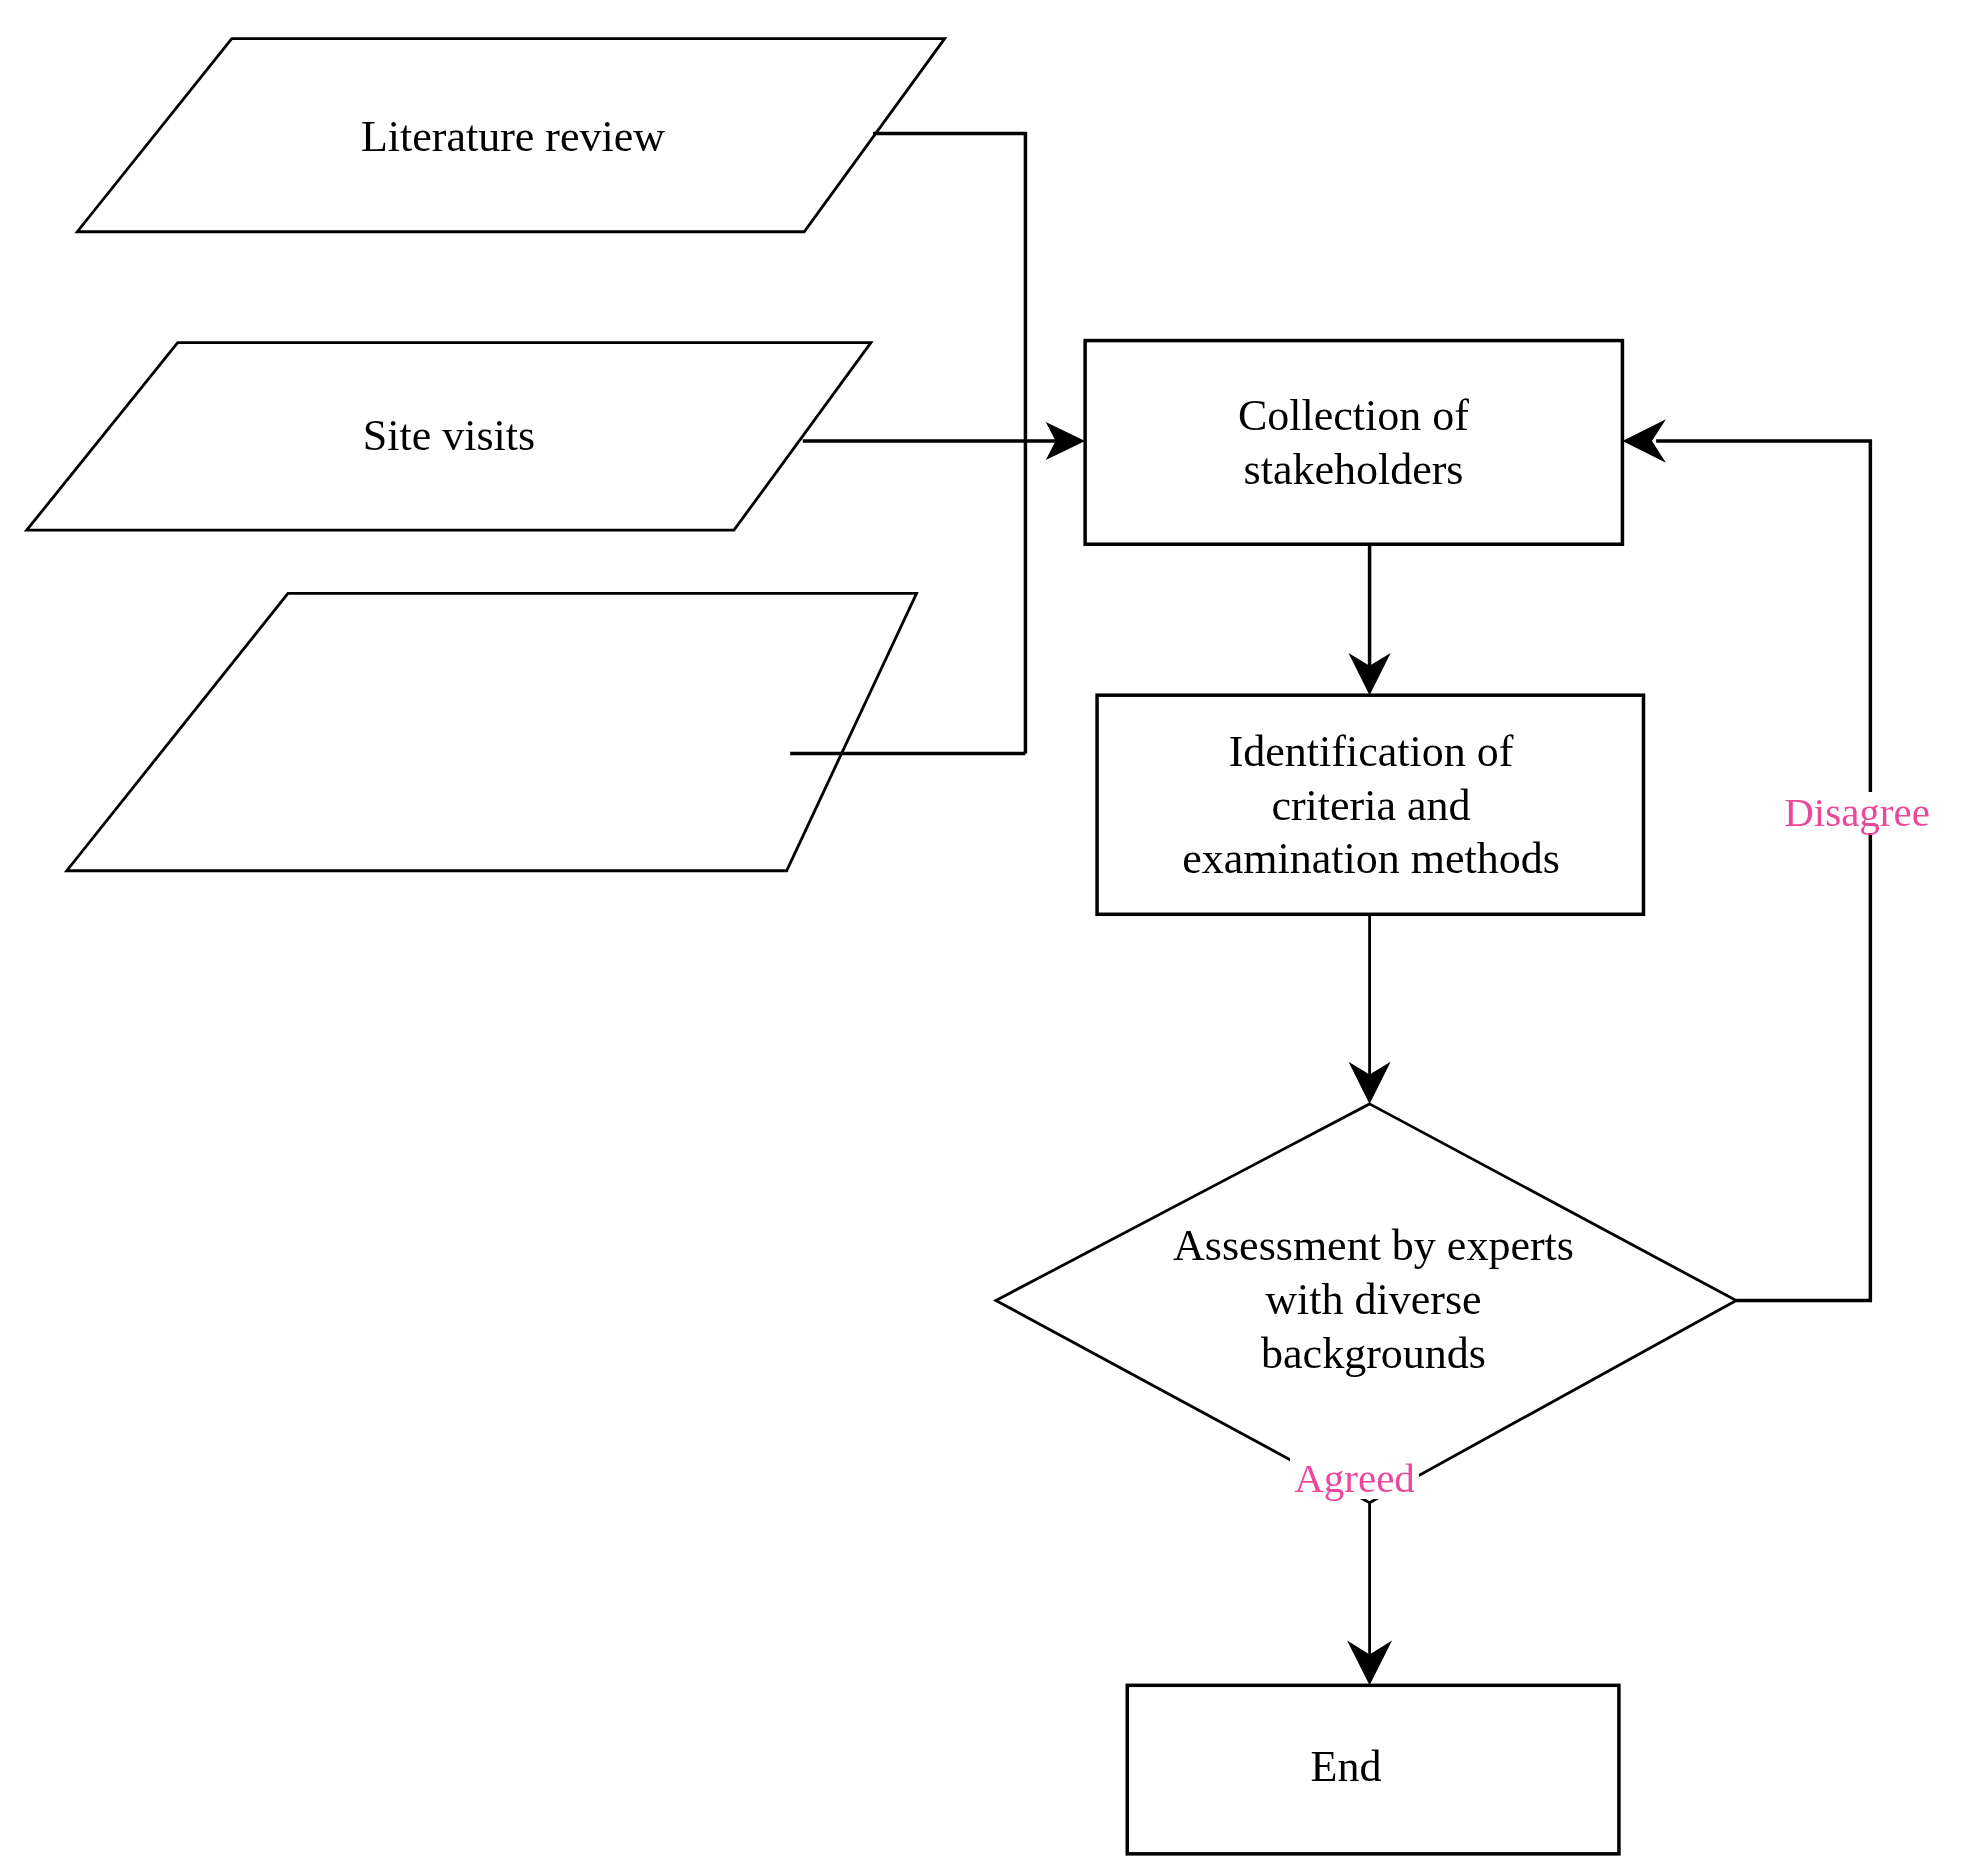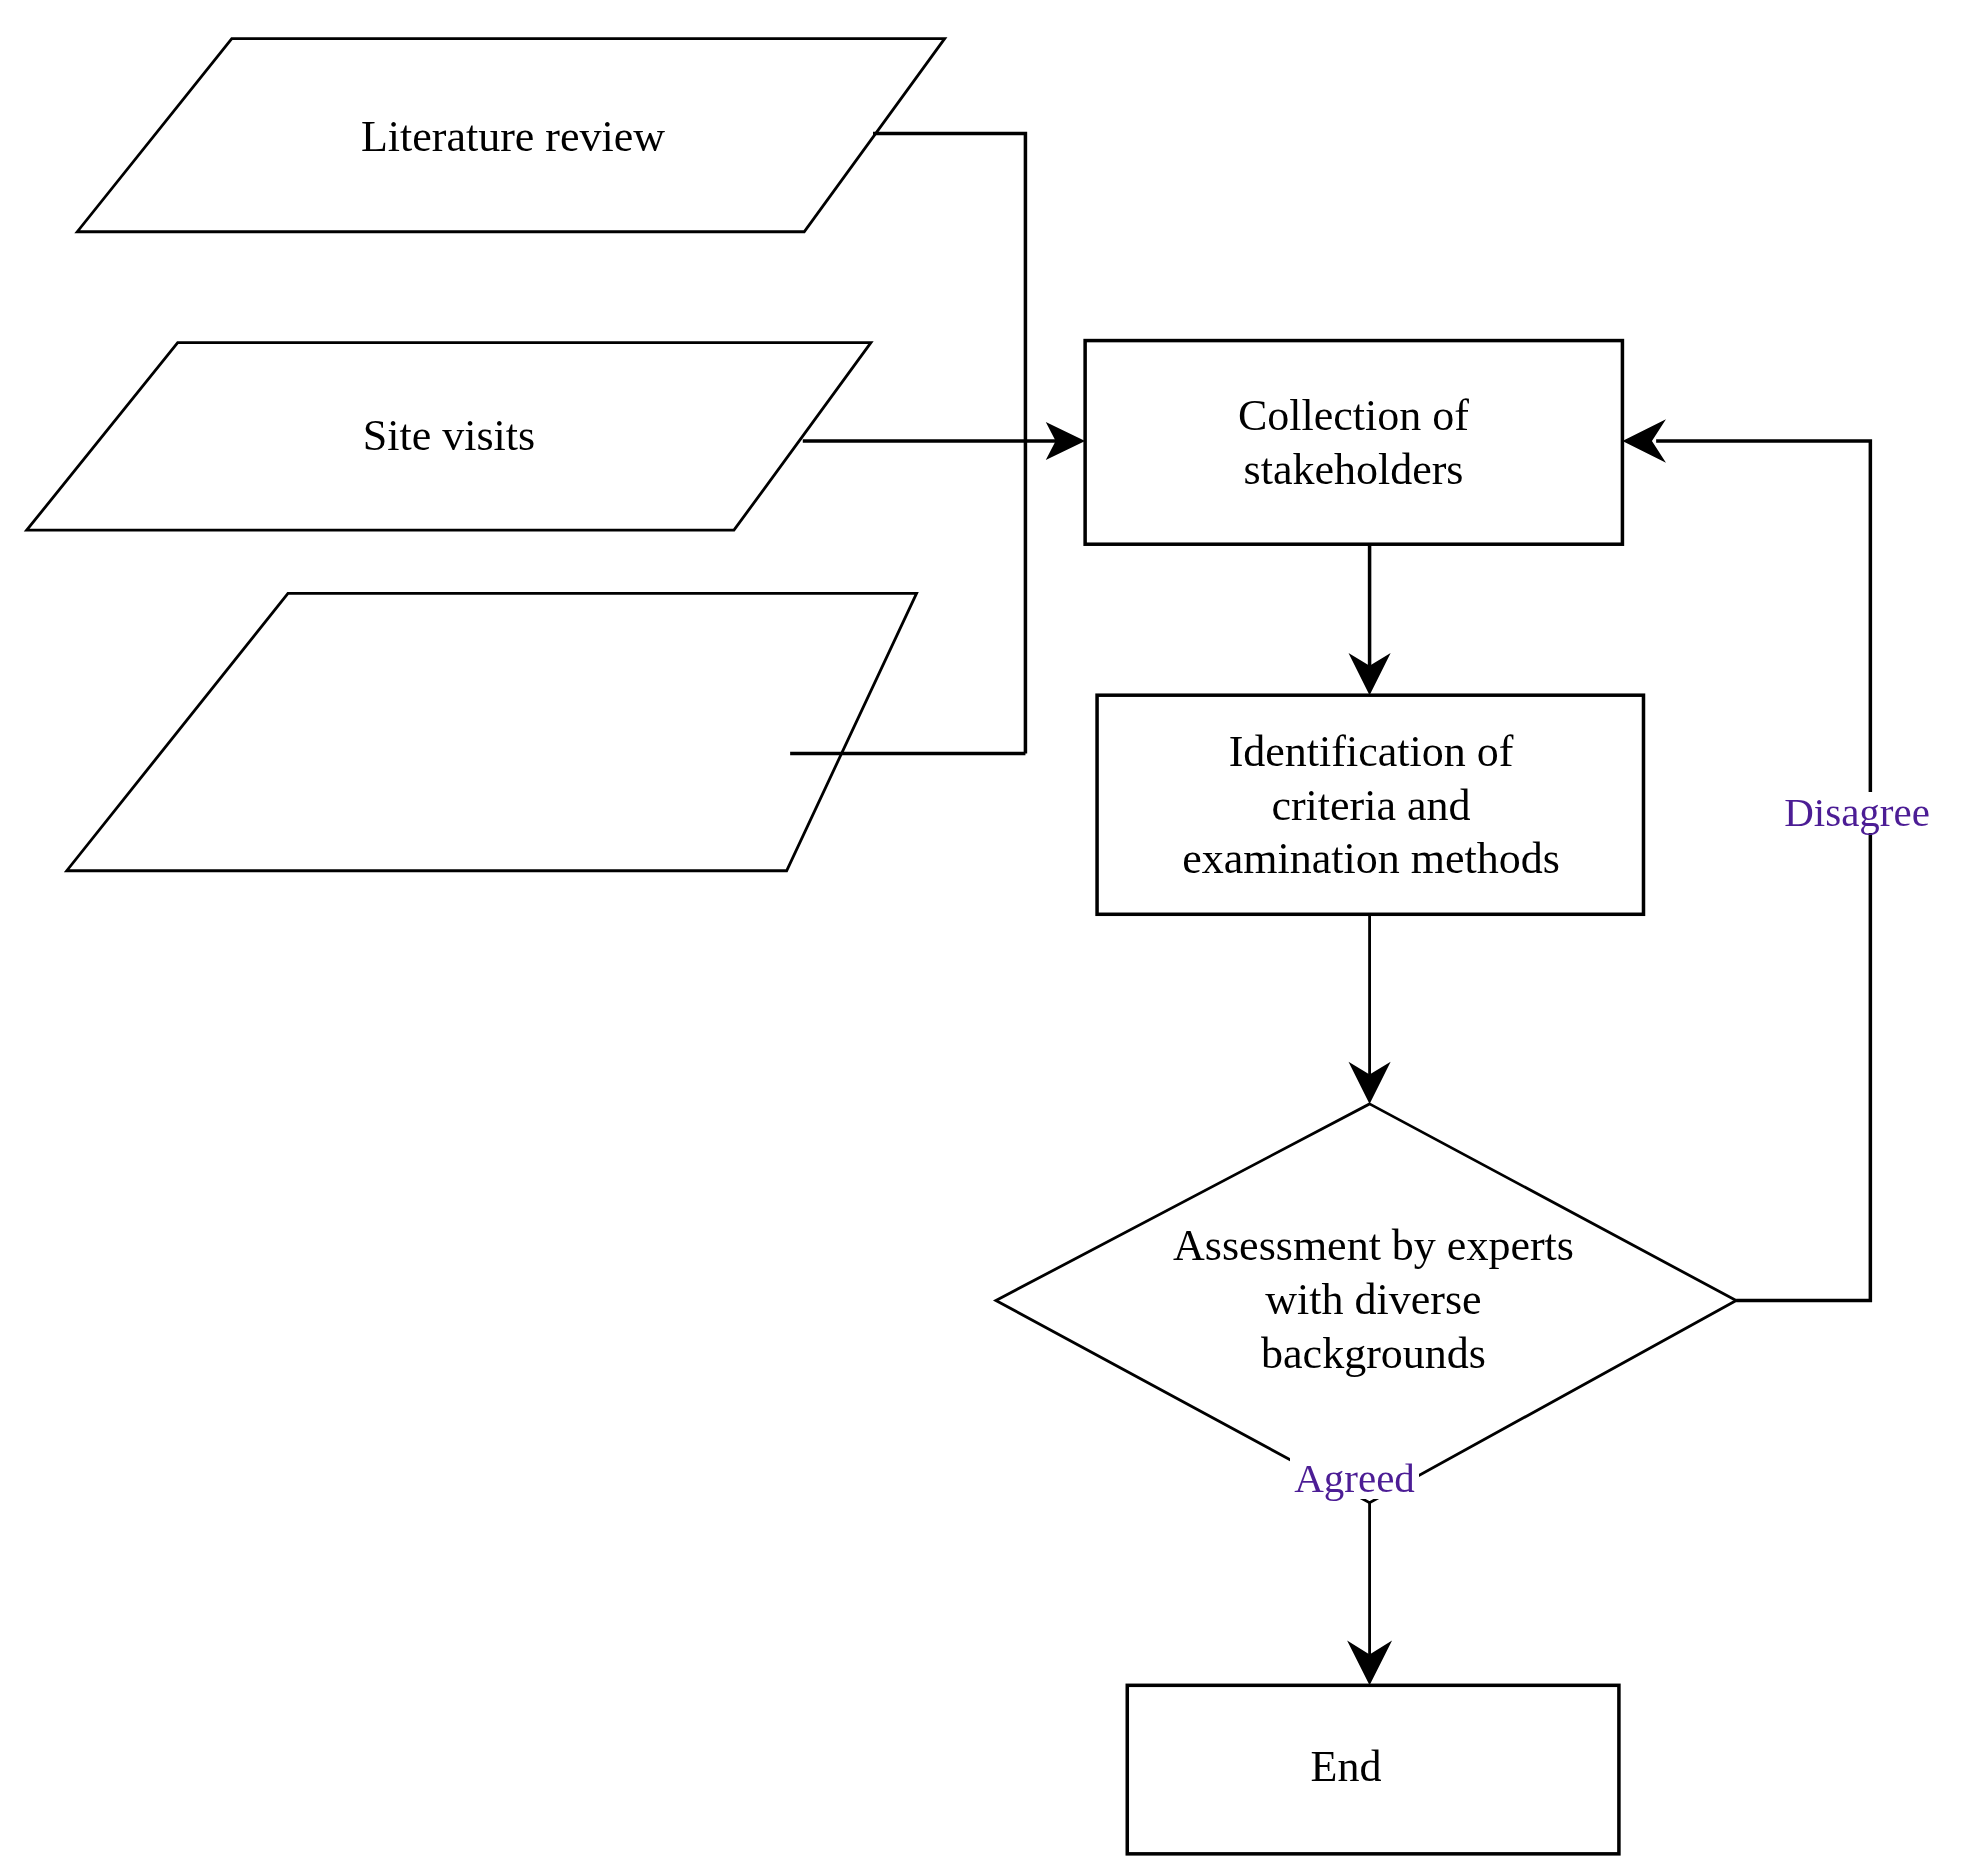--- a/index.html
+++ b/index.html
@@ -64,21 +64,21 @@
     text-align: center;
     color: #000000;
     font-family: "Liberation Serif", "DejaVu Serif", serif;
     font-size: 44px;
     line-height: 1.22;
     white-space: pre-line;
     pointer-events: none;
   }
   .edge-label {
     position: absolute;
-    color: #4c1d95;
+    color: #ec4899;
     font-family: "Liberation Serif", "DejaVu Serif", serif;
     font-size: 41px;
     line-height: 1;
     background: #ffffff;
     padding: 0 4.2px;
     white-space: nowrap;
     text-align: center;
   }
 
   

